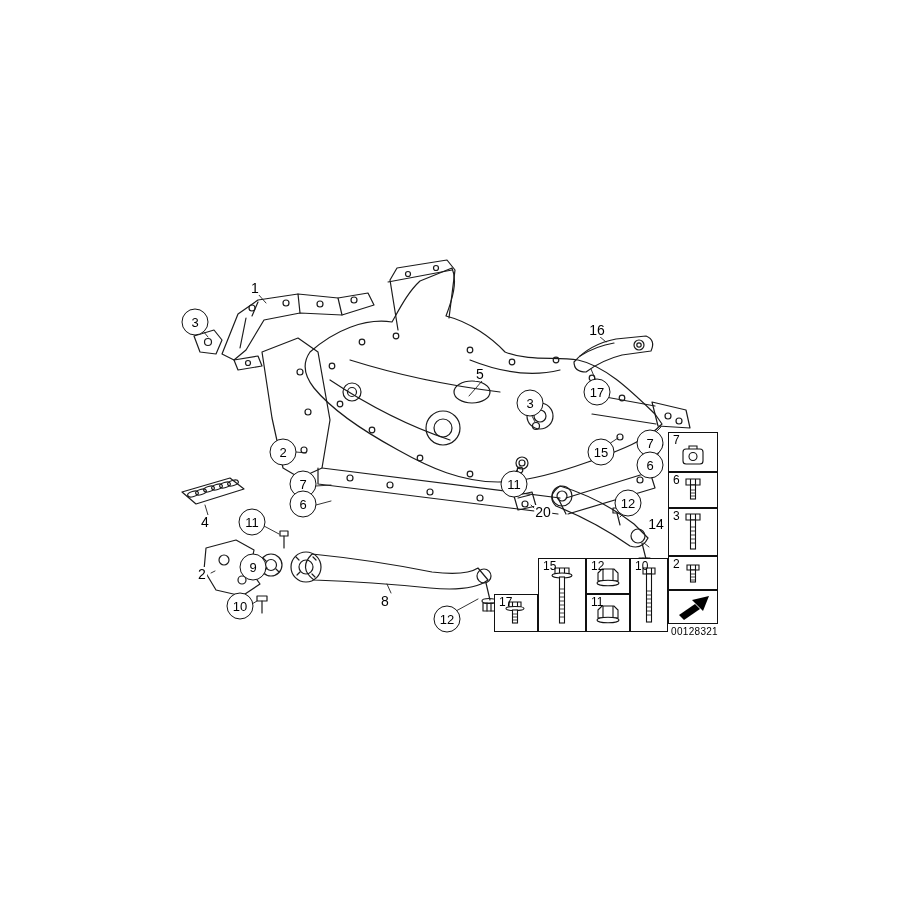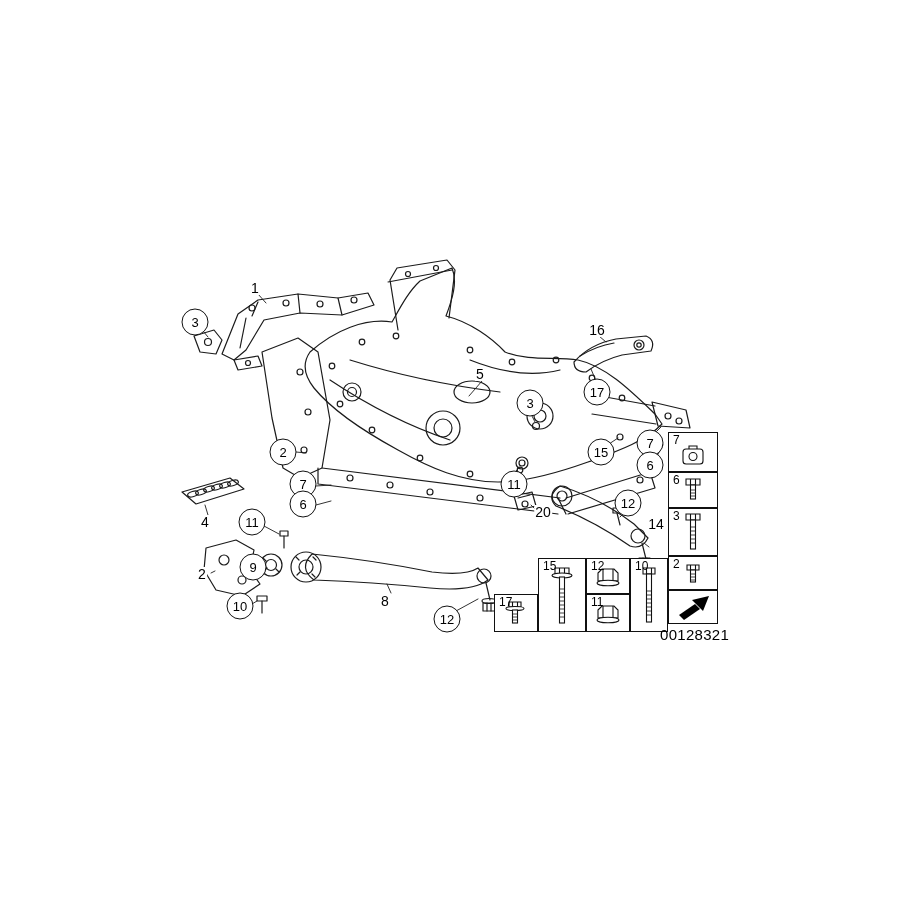--- a/index.html
+++ b/index.html
@@ -27,21 +27,21 @@
   #cell-r3{left:668px;top:508px;width:50px;height:48px;}
   #cell-r2{left:668px;top:556px;width:50px;height:34px;}
   #cell-arrow{left:668px;top:590px;width:50px;height:34px;}
   #cell-17{left:494px;top:594px;width:44px;height:38px;}
   #cell-15{left:538px;top:558px;width:48px;height:74px;}
   #cell-12{left:586px;top:558px;width:44px;height:36px;}
   #cell-11{left:586px;top:594px;width:44px;height:38px;}
   #cell-10{left:630px;top:558px;width:38px;height:74px;}
   #diagram-id{
     position:absolute;left:660px;top:626px;width:58px;text-align:right;
-    font-size:15px;letter-spacing:0.3px;
+    font-size:10px;letter-spacing:0.3px;
   }
 </style>
 </head>
 <body>
 
 <div id="stage">
 
   <svg class="art" width="900" height="900" viewBox="0 0 900 900">
     <g fill="none" stroke="#1b1b1b" stroke-width="1.2" stroke-linejoin="round" stroke-linecap="round">
 

